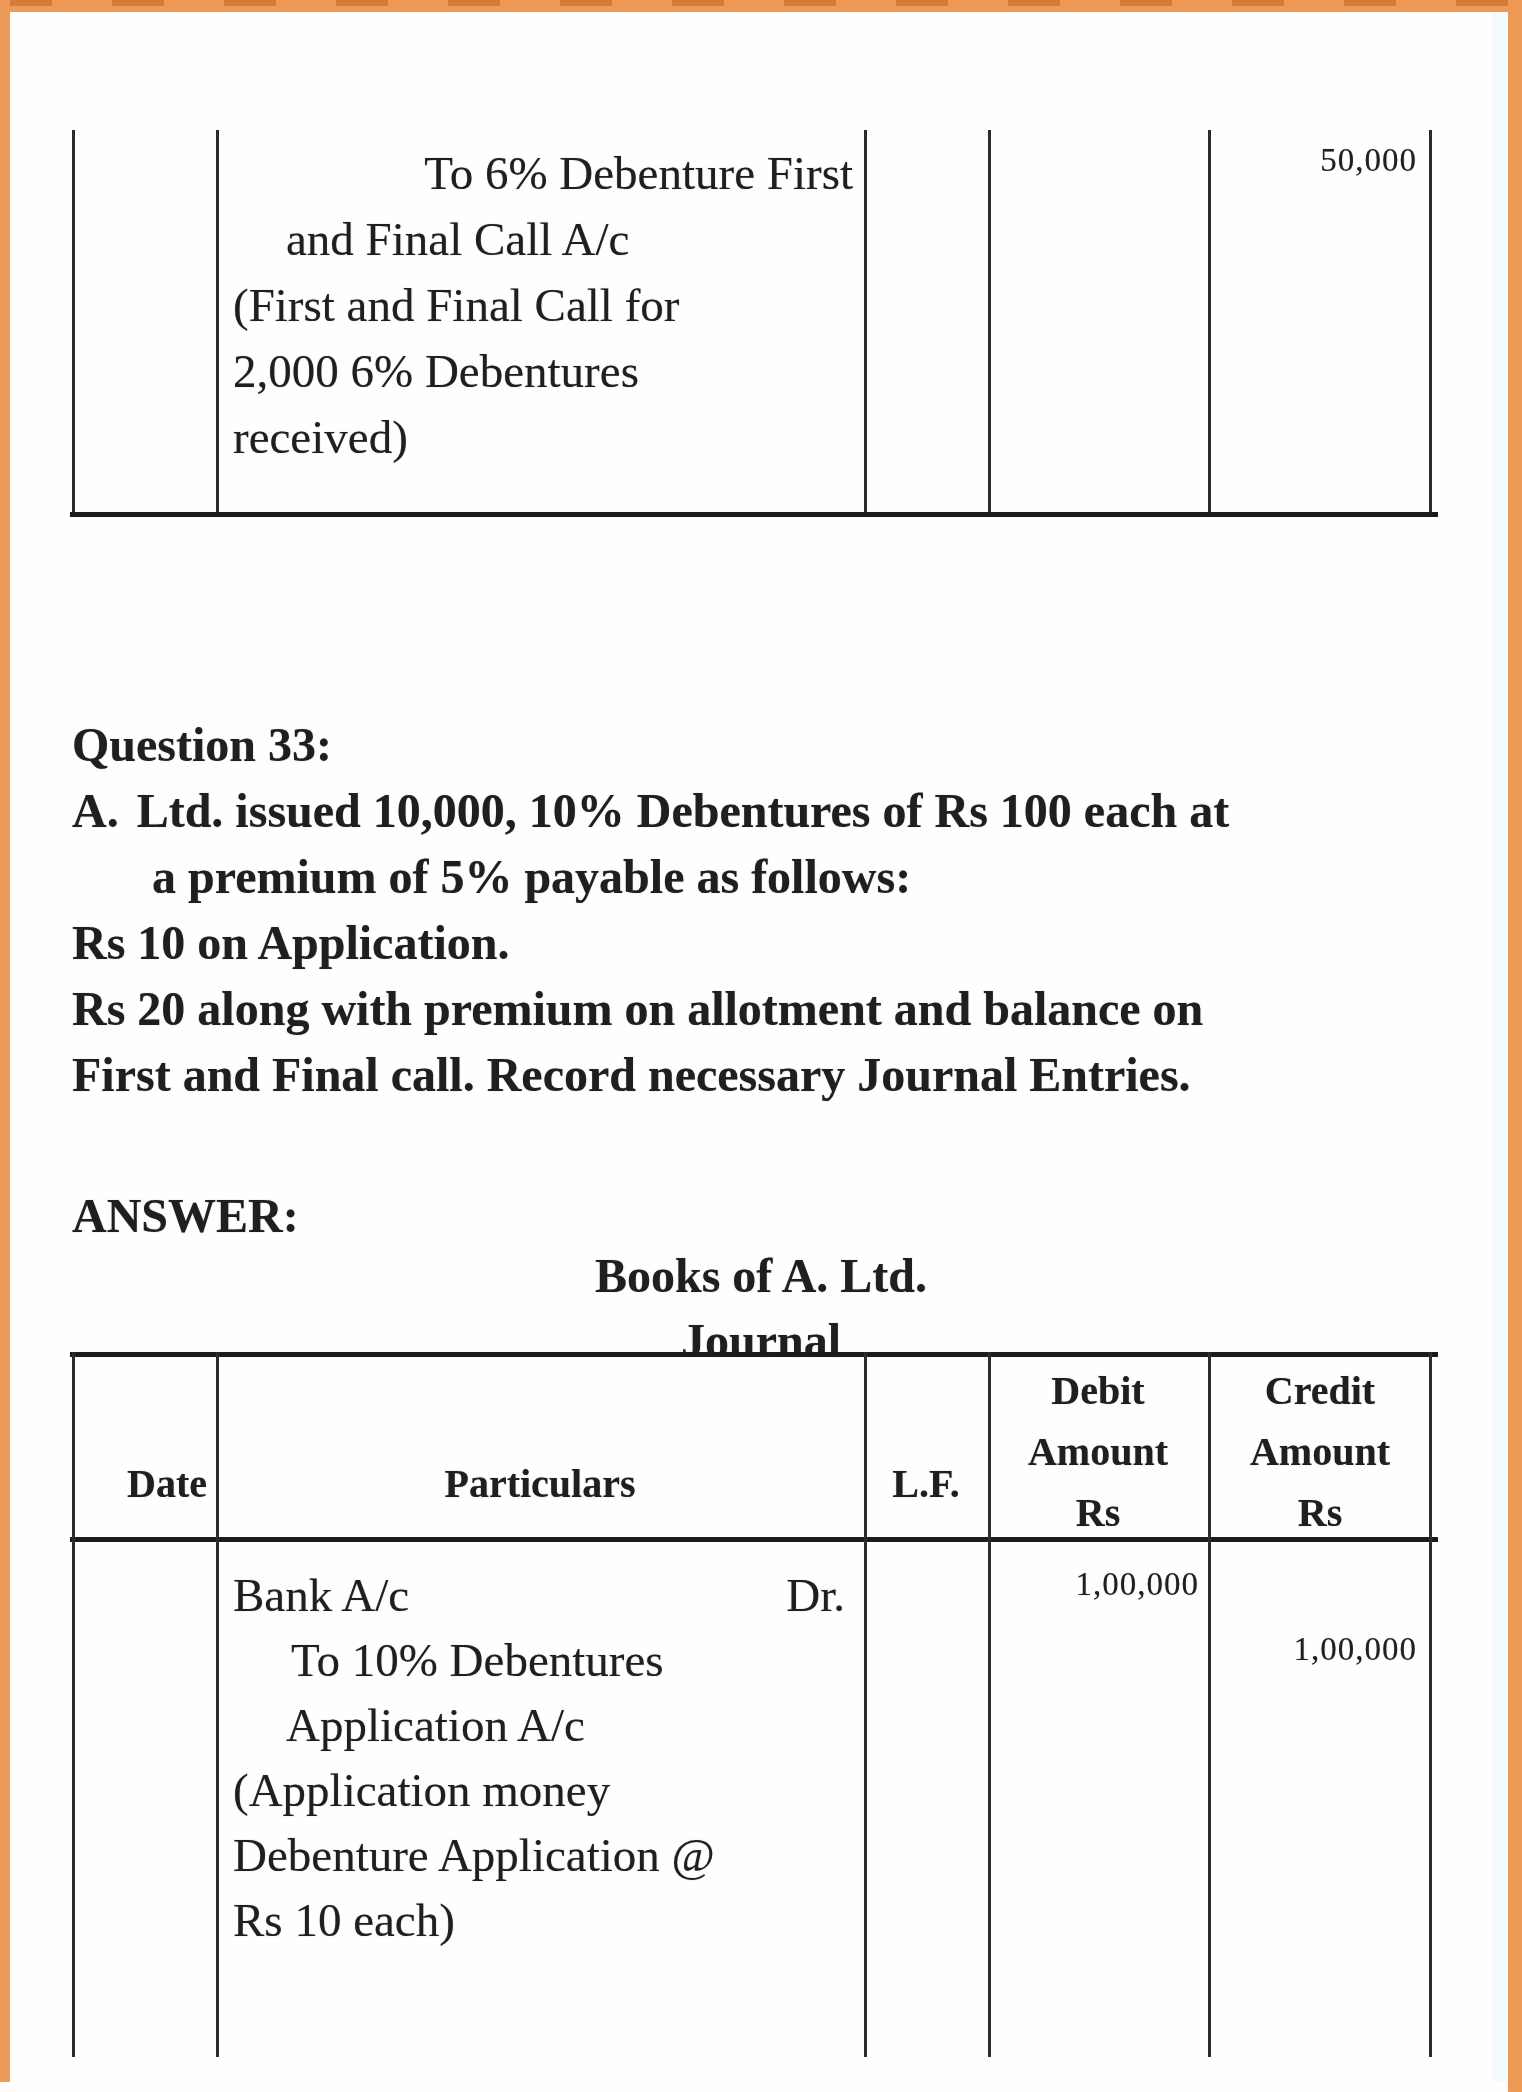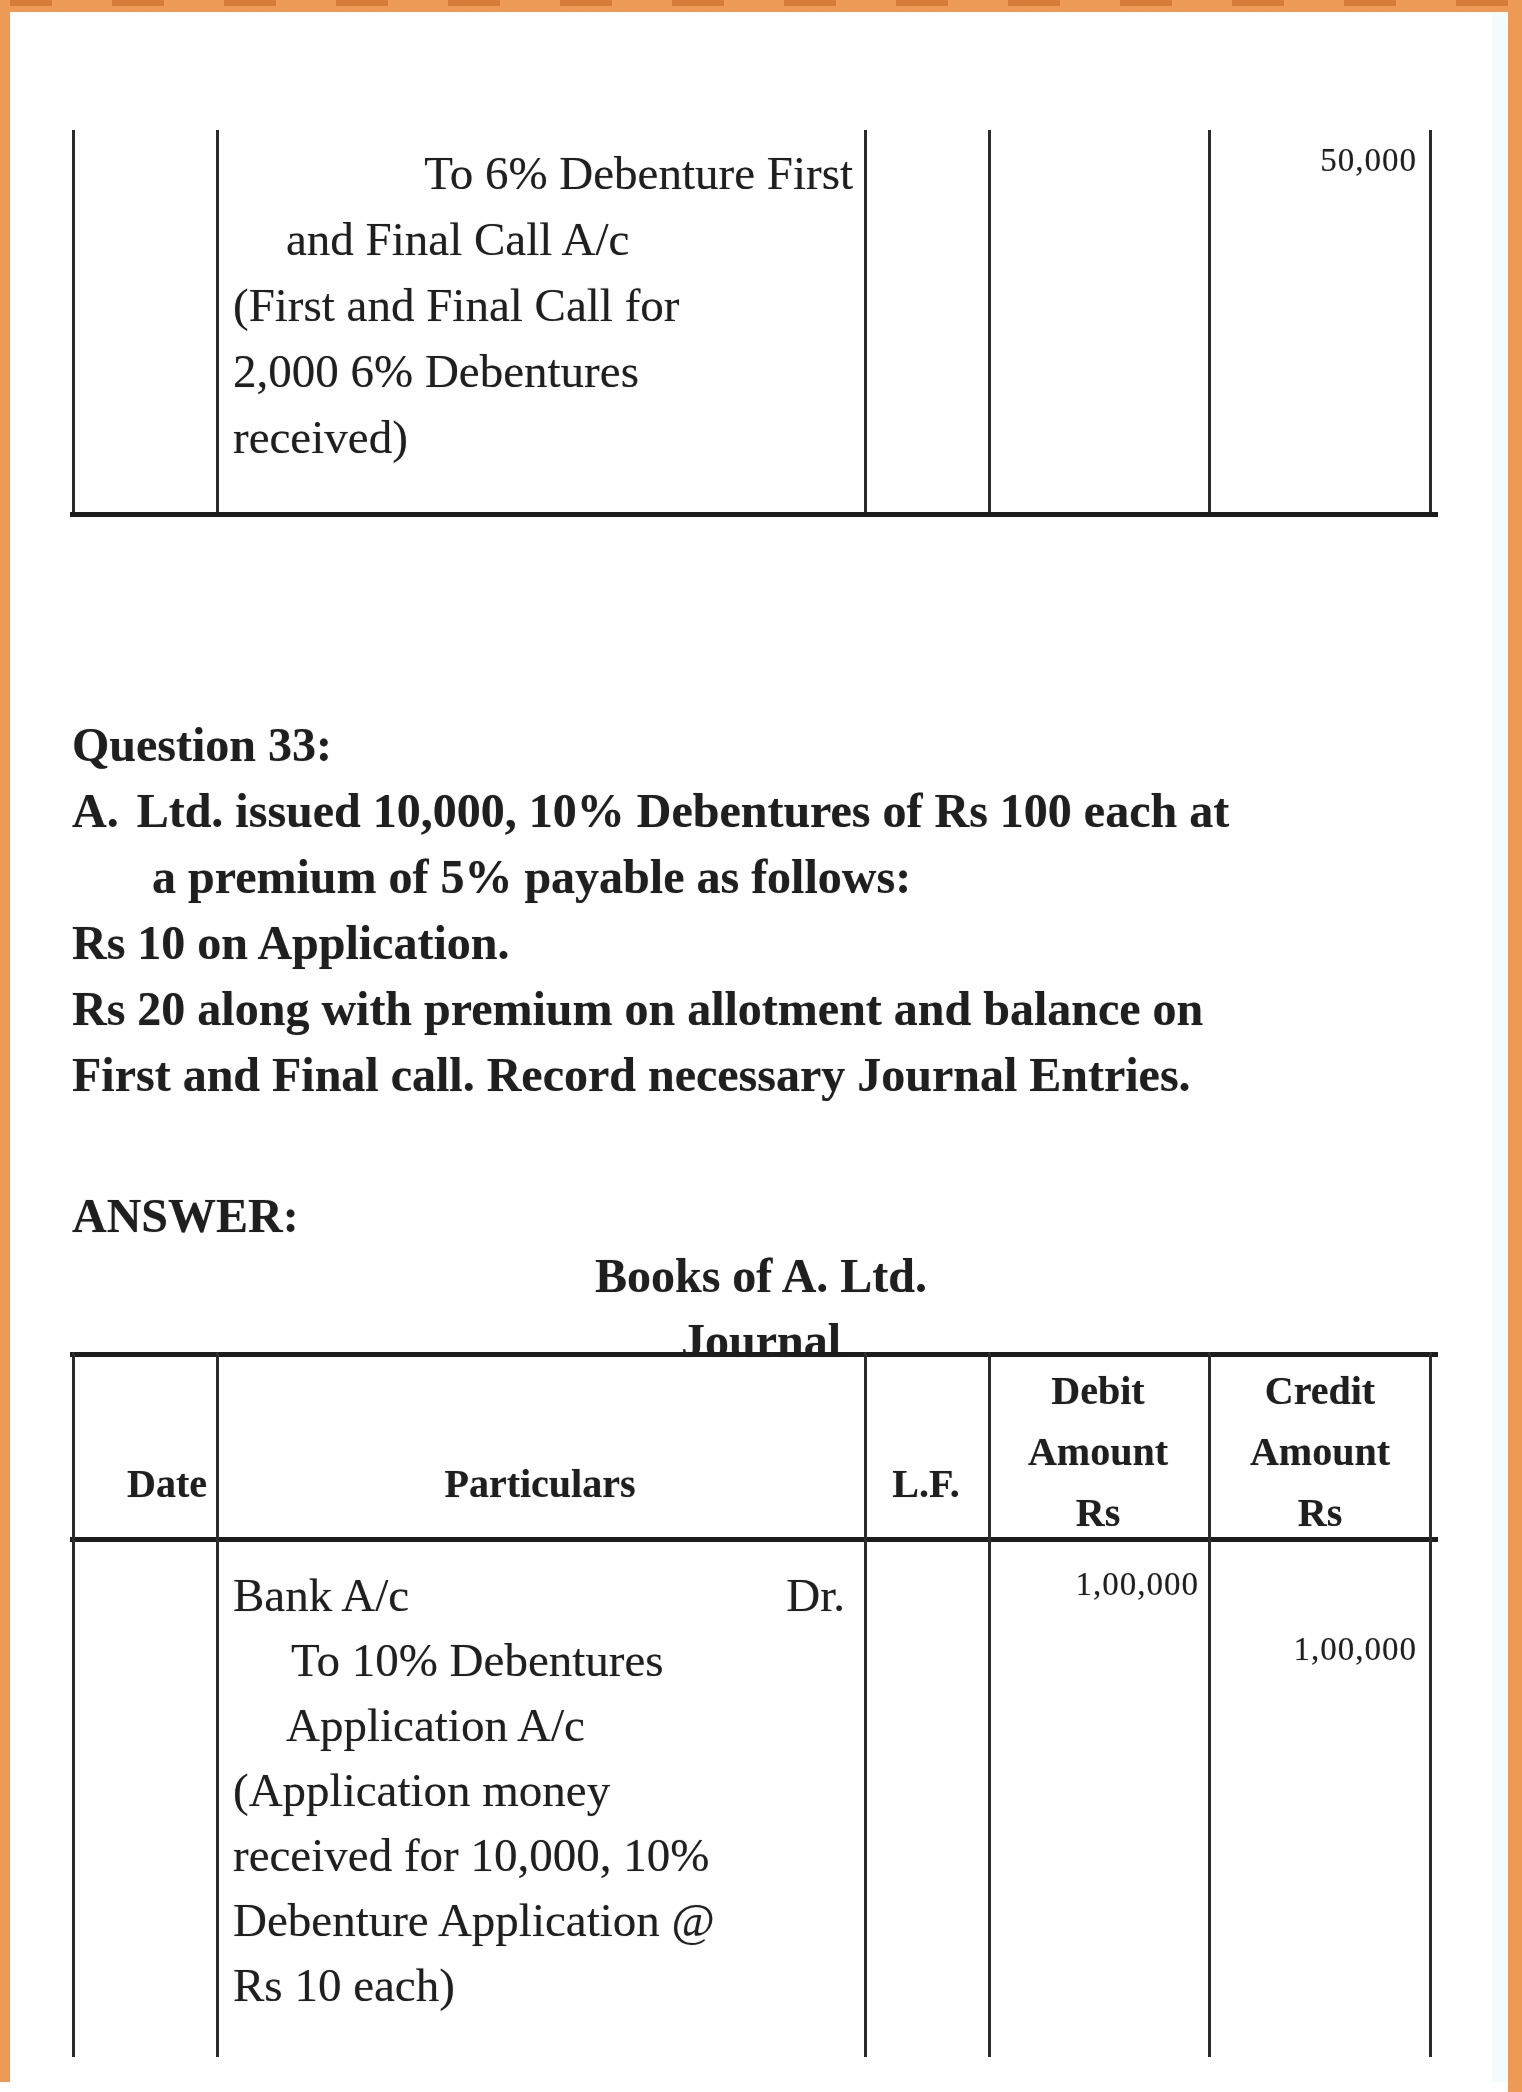--- a/index.html
+++ b/index.html
@@ -121,21 +121,20 @@
     </div>
 
     <div class="block txt serif42" style="left:233px;top:1563px;width:612px;line-height:65px;">
       <div class="row-line">
         <span>Bank A/c</span>
         <span class="dr">Dr.</span>
       </div>
       <div class="ind58">To 10% Debentures</div>
       <div class="ind53">Application A/c</div>
       <div>(Application money</div>
-      <div>received for 10,000, 10%</div>
       <div>Debenture Application @</div>
       <div>Rs 10 each)</div>
     </div>
     <div class="block txt amount right" style="left:991px;top:1566px;width:208px;">1,00,000</div>
     <div class="block txt amount right" style="left:1211px;top:1631px;width:206px;">1,00,000</div>
   </div>
 
 </div>
 
 </body></html>

